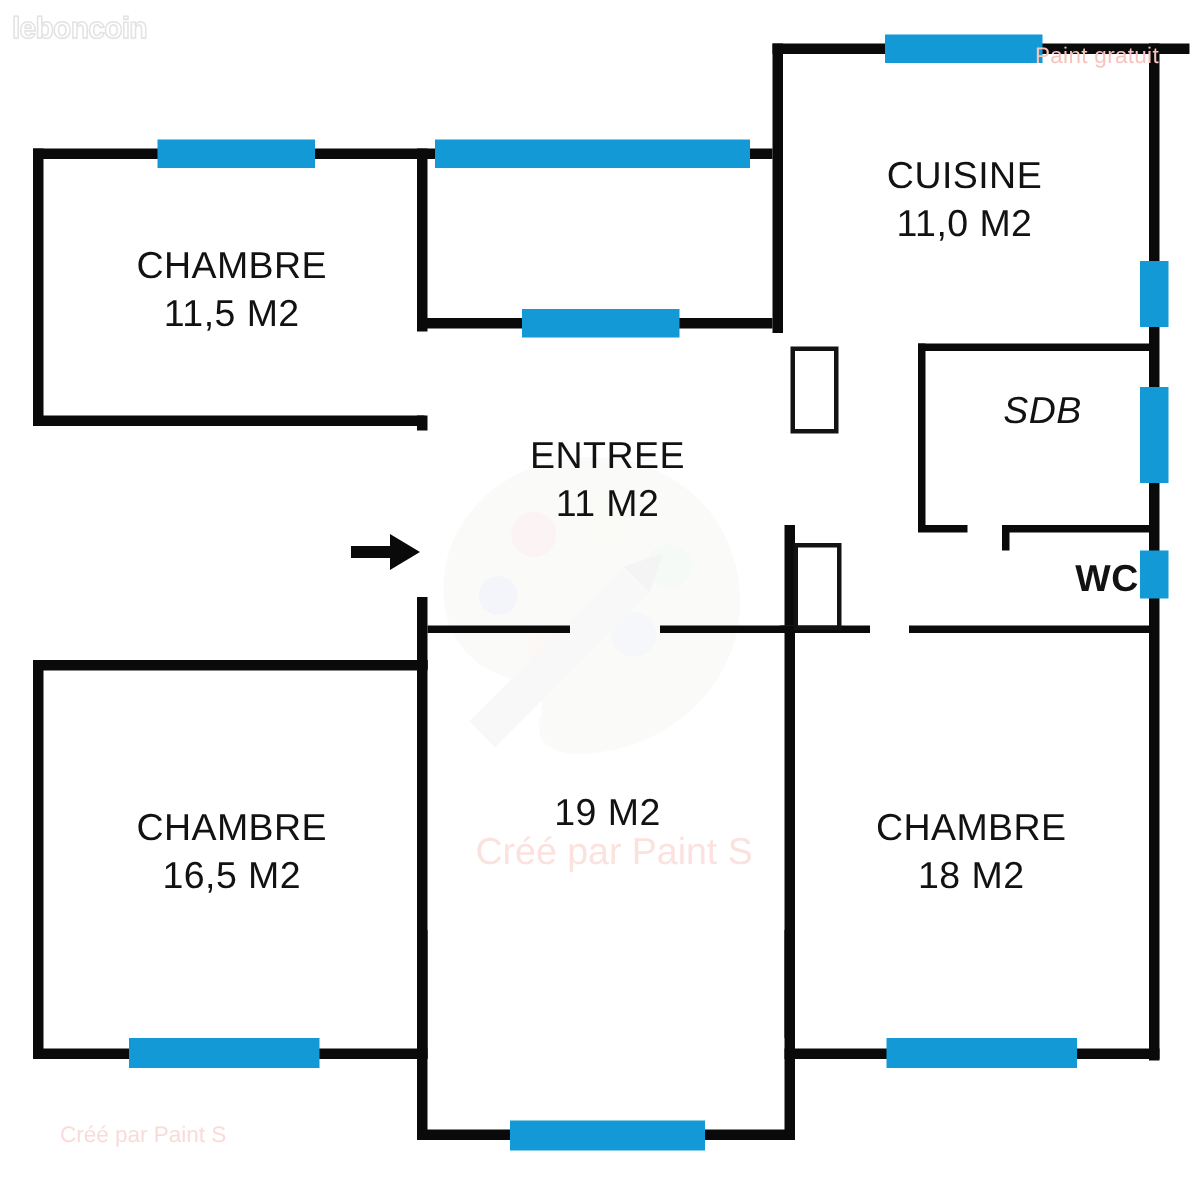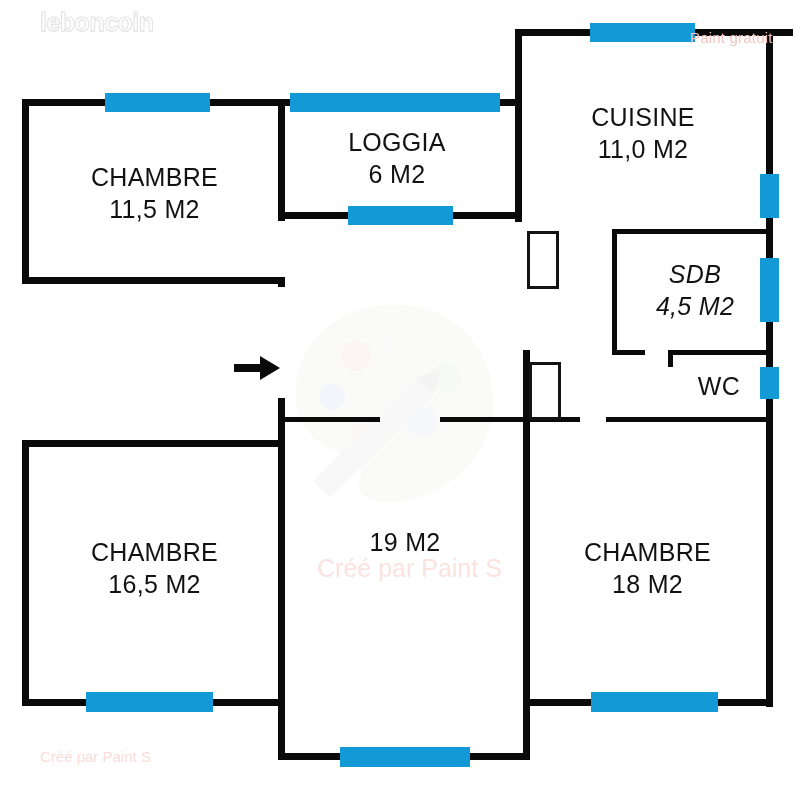--- a/index.html
+++ b/index.html
@@ -17,28 +17,27 @@
     height: 800px;
     background: #ffffff;
     overflow: hidden;
   }
 
   
   .wm-leboncoin {
     position: absolute;
     left: 8px;
     top: 8px;
-    font-size: 25px;
+    font-size: 20px;
     font-weight: bold;
     letter-spacing: -0.5px;
     color: #ffffff;
     -webkit-text-stroke: 1px #e3e3e3;
     text-shadow: 0 1px 1px rgba(0,0,0,0.07);
     user-select: none;
-    margin-left: 32px;
   }
   .wm-essai {
     position: absolute;
     left: 690px;
     top: 29px;
     font-size: 15px;
     color: #f7c3bd;
     letter-spacing: 0.2px;
     user-select: none;
   }
@@ -198,37 +197,36 @@
 
   <svg class="entry-arrow" viewBox="0 0 46 26" aria-hidden="true">
     <path d="M0 9 H26 V1 L46 13 L26 25 V17 H0 Z" fill="#0a0a0a"></path>
   </svg>
 
   <div class="room" style="left:52px; top:161px; width:205px;">
     <span class="rn">CHAMBRE</span>
     <span class="ra">11,5 M2</span>
   </div>
 
-  <div class="room" style="left:297px; top:126px; width:200px;">
-    <span class="rn">LOGGIA</span>
-    <span class="ra">6 M2</span>
-  </div>
 
   <div class="room" style="left:543px; top:101px; width:200px;">
     <span class="rn">CUISINE</span>
     <span class="ra">11,0 M2</span>
   </div>
 
+  <div class="room" style="left:305px; top:288px; width:200px;">
+    <span class="rn">ENTREE</span>
+    <span class="ra">11 M2</span>
+  </div>
 
   <div class="room" style="left:620px; top:258px; width:150px;font-style:italic;">
     <span class="rn">SDB</span>
-    <span class="ra">4,5 M2</span>
-  </div>
-
-  <div class="room" style="left:679px; top:370px; width:80px;">
+  </div>
+
+  <div class="room" style="left:698px; top:370px; width:80px;font-weight:bold;">
     <span class="rn">WC</span>
   </div>
 
   <div class="room" style="left:52px; top:536px; width:205px;">
     <span class="rn">CHAMBRE</span>
     <span class="ra">16,5 M2</span>
   </div>
 
   <div class="room" style="left:305px; top:526px; width:200px;">
     <span class="ra">19 M2</span>

